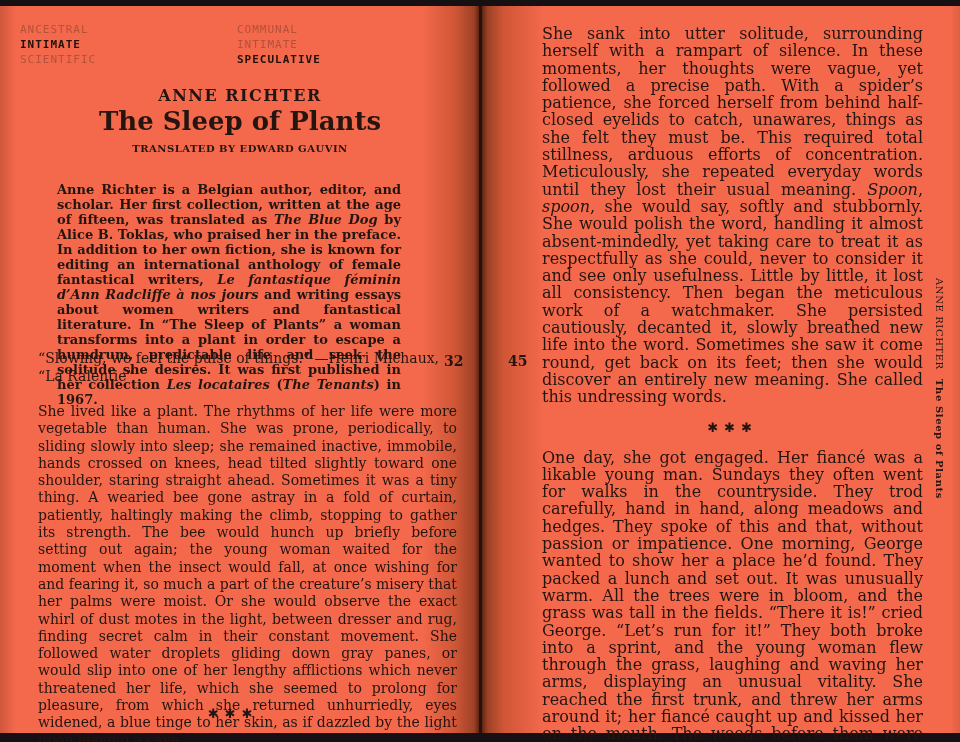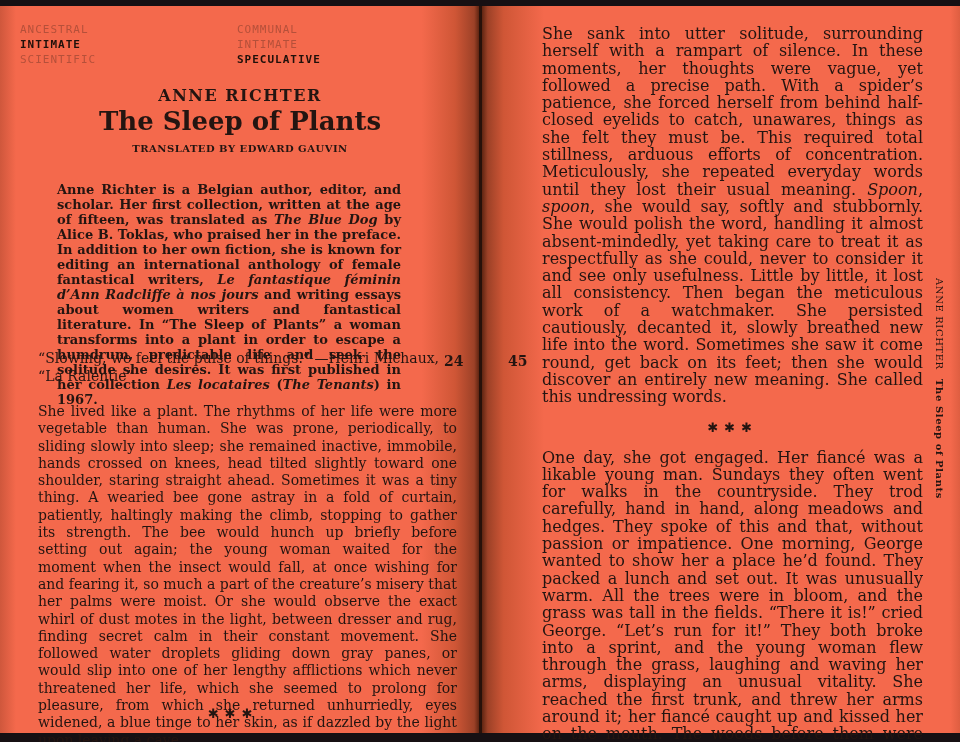--- a/index.html
+++ b/index.html
@@ -61,21 +61,21 @@
     <div class="title-block">
       <div class="author-line">ANNE RICHTER</div>
       <div class="story-title">The Sleep of Plants</div>
       <div class="translator-line">TRANSLATED BY EDWARD GAUVIN</div>
     </div>
 
     <p class="bio"><span>Anne Richter is a Belgian author, editor, and scholar. Her first collection, written at the age of fifteen, was translated as </span><i>The Blue Dog</i><span> by Alice B. Toklas, who praised her in the preface. In addition to her own fiction, she is known for editing an international anthology of female fantastical writers, </span><i>Le fantastique féminin d’Ann Radcliffe à nos jours</i><span> and writing essays about women writers and fantastical literature. In “The Sleep of Plants” a woman transforms into a plant in order to escape a humdrum, predictable life and seek the solitude she desires. It was first published in her collection </span><i>Les locataires</i><span> (</span><i>The Tenants</i><span>) in 1967.</span></p>
 
     <p class="epigraph">“Slowing, we feel the pulse of things.” —Henri Michaux, “La Ralentie”</p>
 
-    <div class="pagenum pn-left">24</div>
+    <div class="pagenum pn-left">32</div>
 
     <p class="body-block">She lived like a plant. The rhythms of her life were more vegetable than human. She was prone, periodically, to sliding slowly into sleep; she remained inactive, immobile, hands crossed on knees, head tilted slightly toward one shoulder, staring straight ahead. Sometimes it was a tiny thing. A wearied bee gone astray in a fold of curtain, patiently, haltingly making the climb, stopping to gather its strength. The bee would hunch up briefly before setting out again; the young woman waited for the moment when the insect would fall, at once wishing for and fearing it, so much a part of the creature’s misery that her palms were moist. Or she would observe the exact whirl of dust motes in the light, between dresser and rug, finding secret calm in their constant movement. She followed water droplets gliding down gray panes, or would slip into one of her lengthy afflictions which never threatened her life, which she seemed to prolong for pleasure, from which she returned unhurriedly, eyes widened, a blue tinge to her skin, as if dazzled by the light upon leaving a cave.</p>
 
     <div class="sec-break break-left">✱✱✱</div>
   </div>
 
   <div class="spine"></div>
 
   <div class="page page-right">
 

